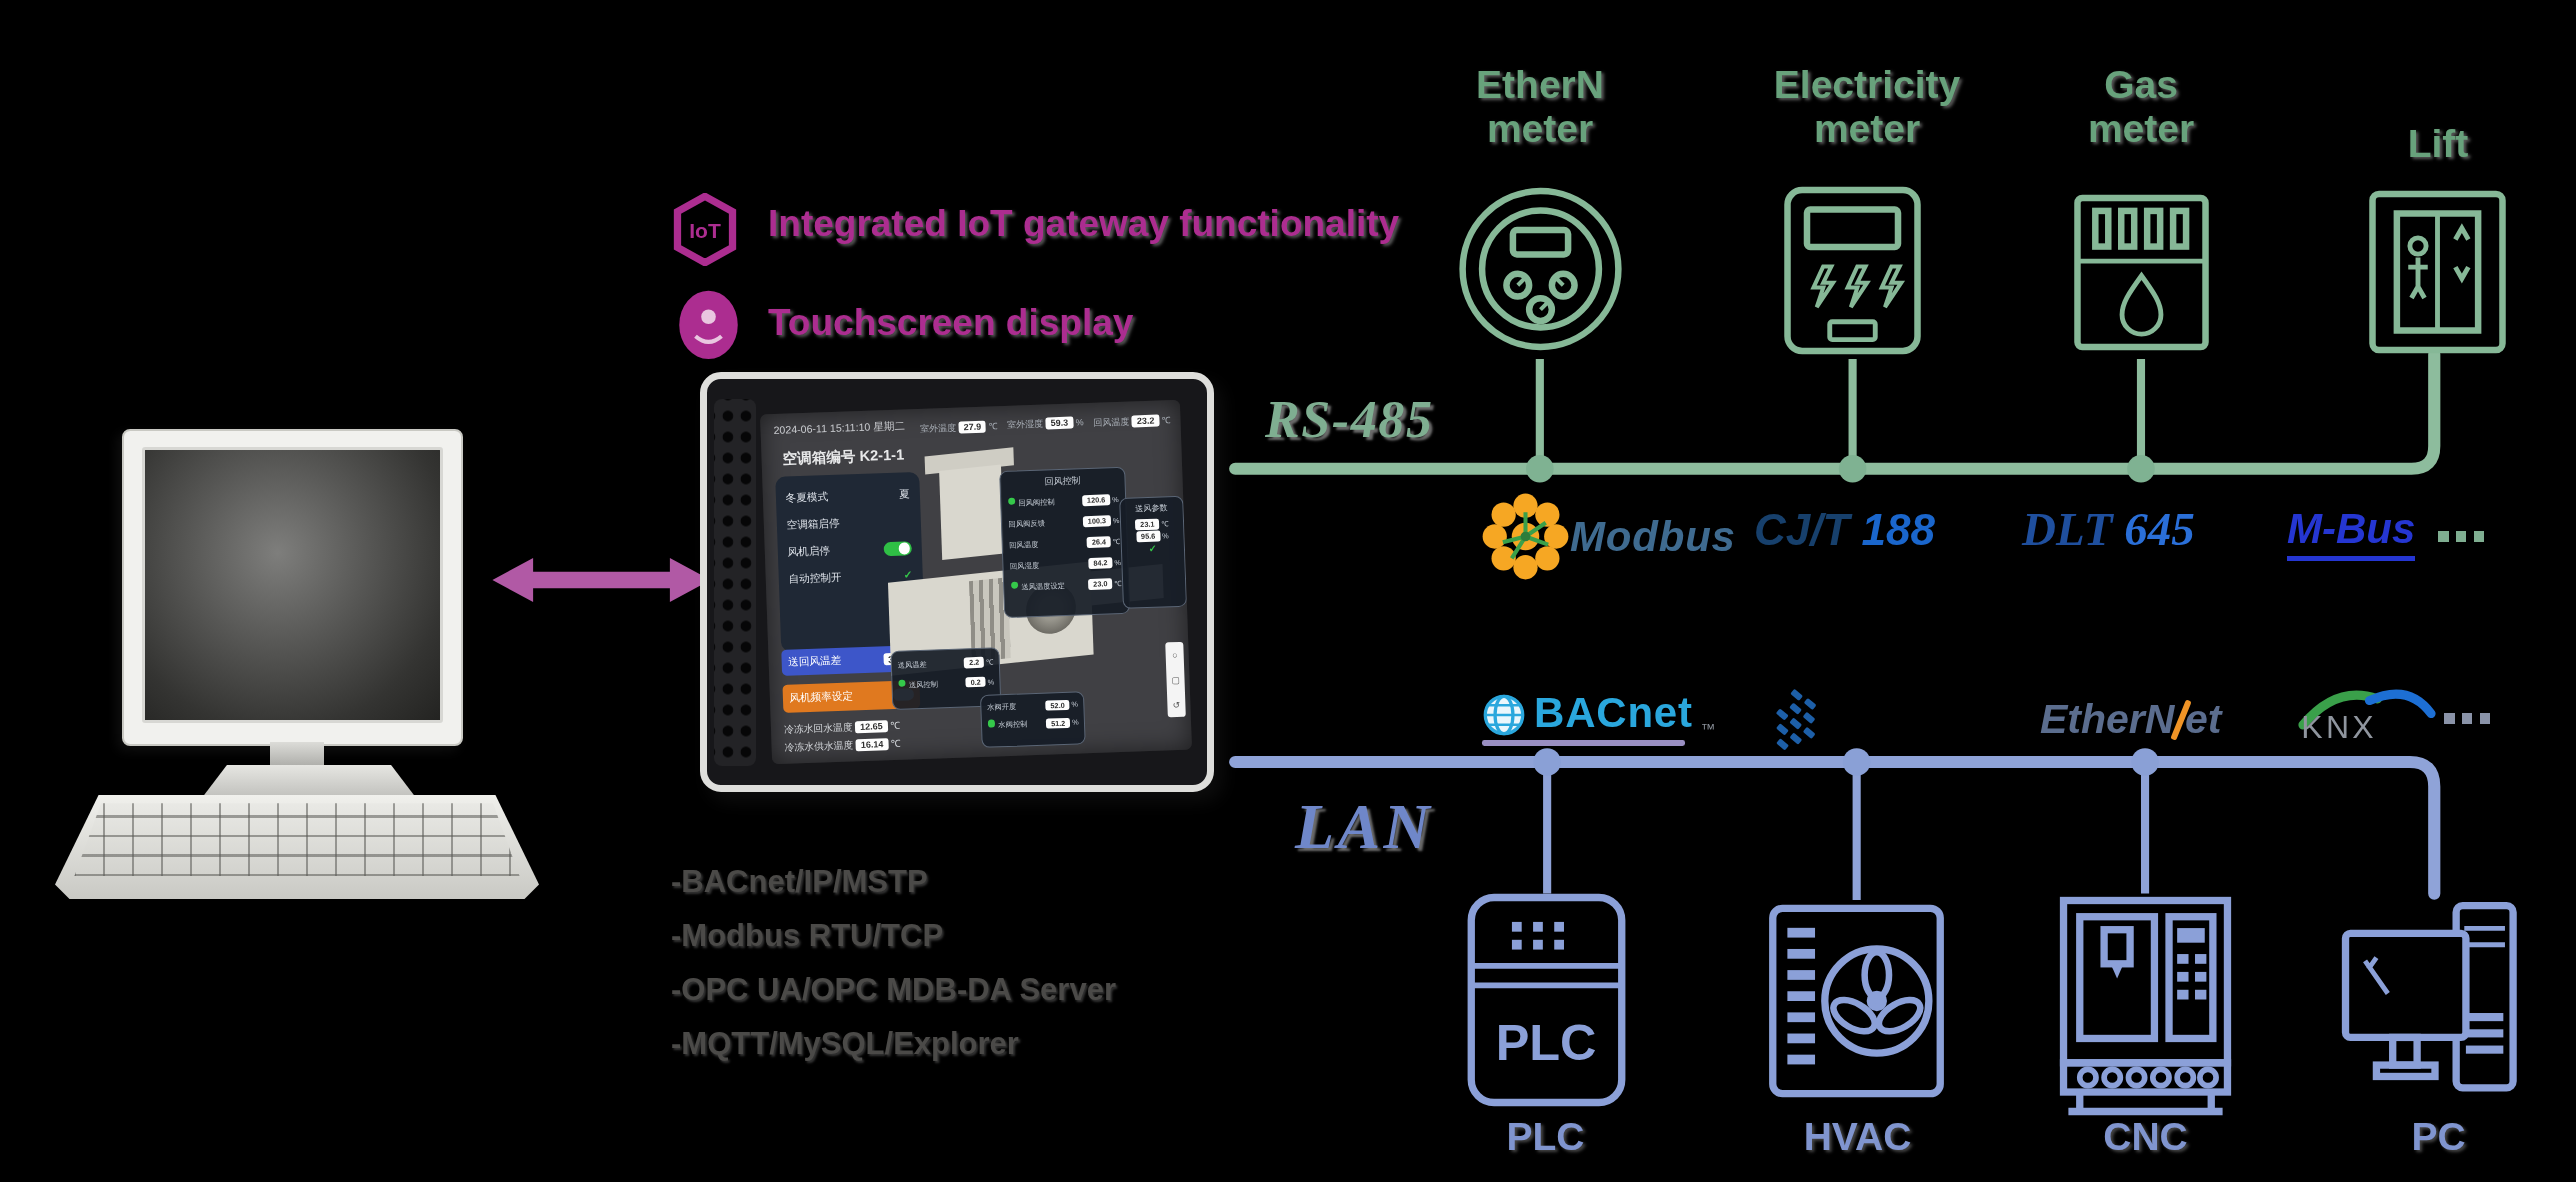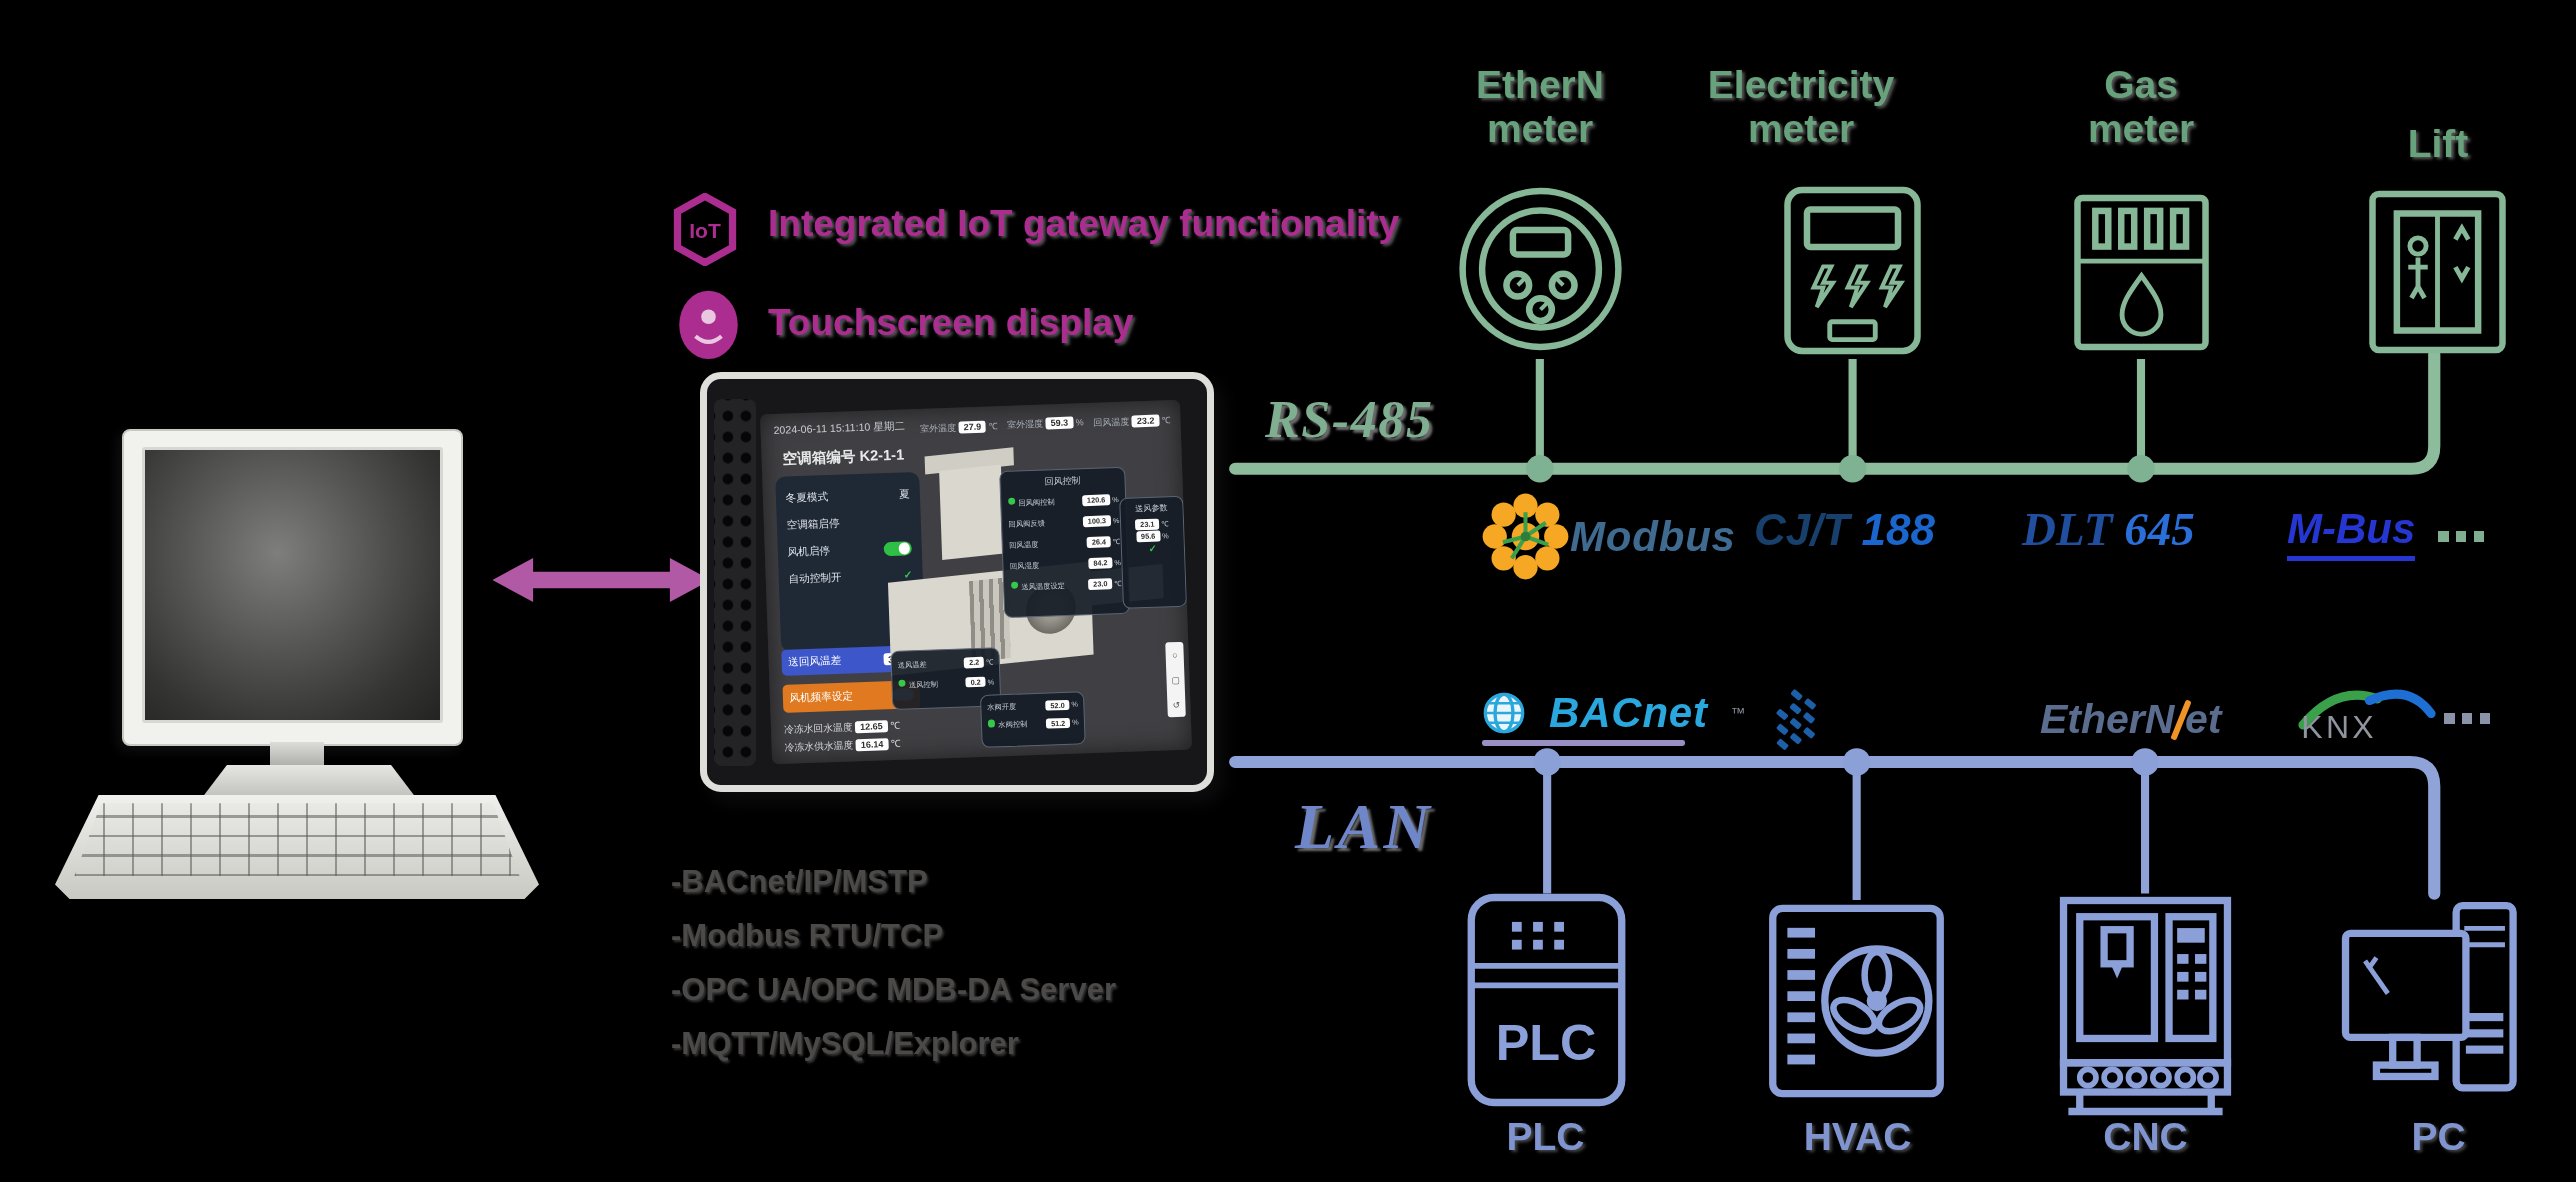--- a/index.html
+++ b/index.html
@@ -242,21 +242,21 @@
   <svg class="abs" style="left:1459px;top:183px;" width="163" height="172" viewBox="0 0 200 212" fill="none" stroke="#86b897" stroke-width="8">
     <circle cx="100" cy="106" r="96"></circle>
     <circle cx="100" cy="106" r="72"></circle>
     <rect x="66" y="58" width="68" height="30" rx="5"></rect>
     <circle cx="72" cy="126" r="14"></circle>
       <circle cx="128" cy="126" r="14"></circle>
       <circle cx="100" cy="156" r="14"></circle>
     <path d="M72,126 l8,-8 M128,126 l-8,-8 M100,156 l8,-8" stroke-width="5"></path>
   </svg>
 
-  <div class="abs lbl-green" style="left:1679px;top:63px;width:244px;">
+  <div class="abs lbl-green" style="left:1745px;top:63px;width:244px;">
     <div>Electricity</div>
       <div>meter</div>
   </div>
   <svg class="abs" style="left:1781px;top:185px;" width="143" height="171" viewBox="0 0 176 210" fill="none" stroke="#86b897" stroke-width="8">
     <rect x="8" y="6" width="160" height="198" rx="18"></rect>
     <rect x="32" y="30" width="112" height="46" rx="4"></rect>
     <path d="M52,100 l-12,26 h12 l-8,24 20,-30 h-12 l10,-20 z" stroke-width="5"></path>
     <path d="M94,100 l-12,26 h12 l-8,24 20,-30 h-12 l10,-20 z" stroke-width="5"></path>
     <path d="M136,100 l-12,26 h12 l-8,24 20,-30 h-12 l10,-20 z" stroke-width="5"></path>
     <rect x="60" y="168" width="56" height="22" rx="3" stroke-width="6"></rect>
@@ -315,21 +315,21 @@
     <span class="dlt-l">DLT</span><span class="dlt-r"> 645</span>
   </div>
   <div class="abs logo-mbus" style="left:2287px;top:505px;">
     <span>M-Bus</span>
   </div>
   <div class="abs dots dots-g" style="left:2438px;top:530px;">
     <span></span><span></span><span></span>
   </div>
 
   <div class="abs" style="left:1482px;top:689px;">
-    <div style="display:flex;align-items:center;gap:23px;font-style:italic;">
+    <div style="display:flex;align-items:flex-end;gap:8px;">
       <svg width="44" height="44" viewBox="0 0 54 54" fill="none" stroke="#2aa7dd" stroke-width="4">
         <circle cx="27" cy="27" r="23" fill="#eaf6fc"></circle>
         <ellipse cx="27" cy="27" rx="11" ry="23"></ellipse>
         <path d="M4,27 H50 M8,15 H46 M8,39 H46" stroke-width="3"></path>
       </svg>
       <span class="logo-bacnet">BACnet</span>
       <span style="color:#8a9099;font-size:14.6px;vertical-align:top;">™</span>
     </div>
     <div class="bacnet-bar" style="width:203px;"></div>
   </div>

